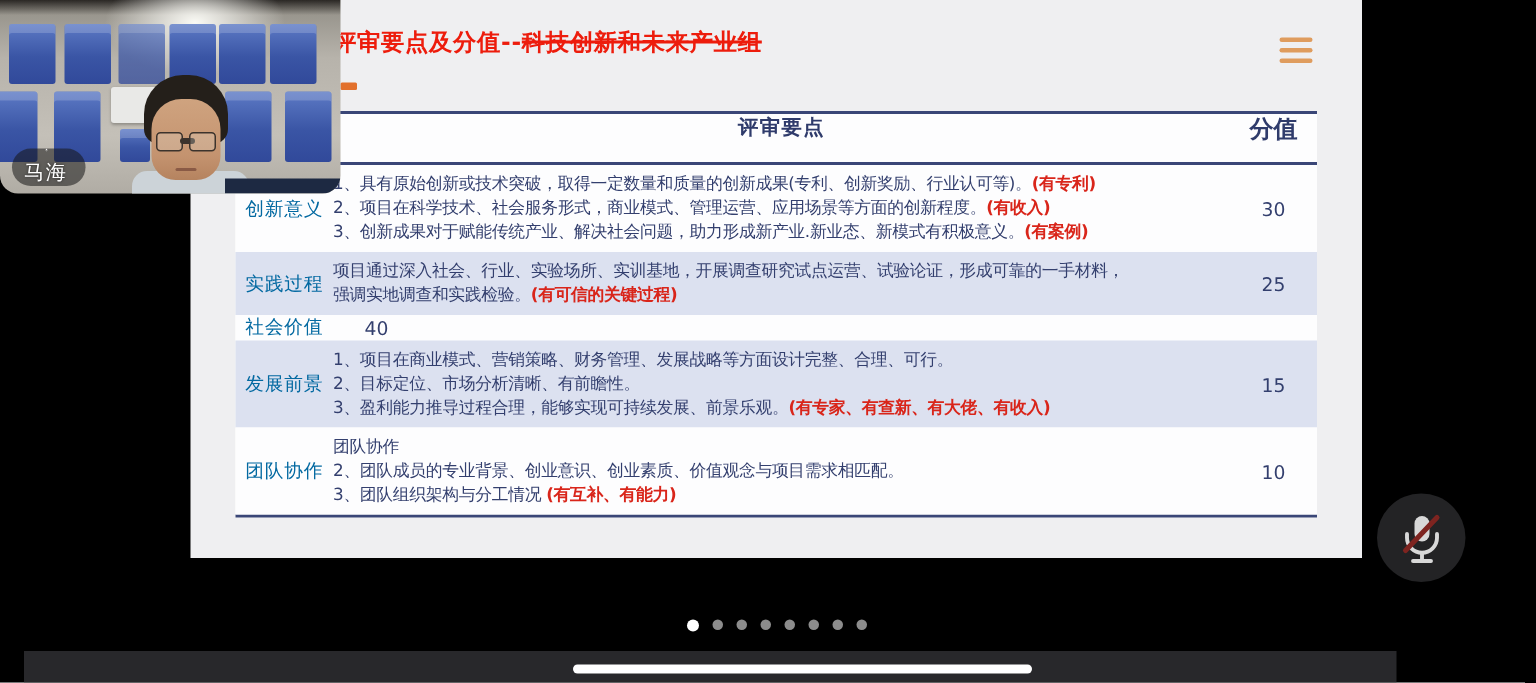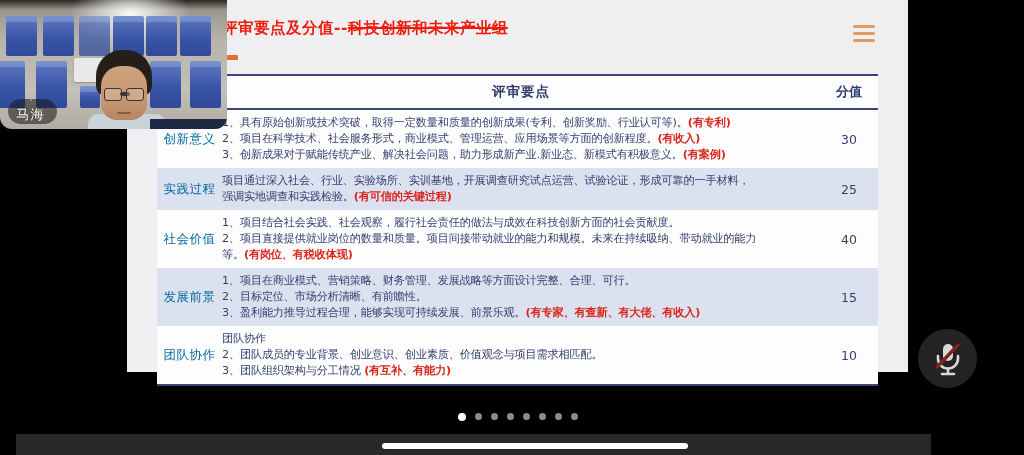--- a/index.html
+++ b/index.html
@@ -26,41 +26,41 @@
     display:flex;flex-direction:column;justify-content:space-between;cursor:pointer;
   }
   .hamburger i{display:block;height:2.6px;background:#df9c5e;border-radius:2px;}
   
   .ctable{
     position:absolute;left:30px;top:74px;width:721px;
     border-top:2px solid #3a4677;border-bottom:2px solid #3a4677;
     background:#fdfdfe;
   }
   .thead{
-    display:flex;align-items:center;height:32px;background:#fdfdfe;
+    display:flex;align-items:flex-start;height:32px;background:#fdfdfe;
     border-bottom:2px solid #3a4677;
   }
   .trow{display:flex;align-items:stretch;background:#fdfdfe;}
   .trow.alt{background:#dce1f0;}
   .cell-cat{
     width:65px;flex:none;display:flex;align-items:center;justify-content:center;
     font-size:12.5px;color:#0369a1;letter-spacing:.5px;
   }
   .cell-main{
     flex:1;min-width:0;padding:5px 2px 5px 0;display:flex;flex-direction:column;justify-content:center;
   }
   .cell-score{
     width:58px;flex:none;display:flex;align-items:center;justify-content:center;
     font-size:12.5px;color:#333f6e;
   }
   .head-criteria{
     flex:1;text-align:center;font-size:13.5px;font-weight:bold;color:#2f3b6b;letter-spacing:1px;
   }
   .head-score{
-    width:58px;flex:none;text-align:center;font-size:13px;font-weight:bold;color:#2f3b6b;
+    width:58px;flex:none;text-align:center;font-size:16px;font-weight:bold;color:#2f3b6b;
   }
   .cline{
     font-size:11.2px;line-height:16px;color:#333f6e;white-space:nowrap;overflow:hidden;
     letter-spacing:-0.2px;
   }
   .cline .red{color:#d9251a;font-weight:bold;}
   
   .dots{
     position:absolute;left:0;right:0;top:412px;height:9px;
     display:flex;justify-content:center;align-items:center;gap:9px;
@@ -175,25 +175,20 @@
         <div class="trow alt">
           <div class="cell-cat">实践过程</div>
           <div class="cell-main">
             <div class="cline"><span>项目通过深入社会、行业、实验场所、实训基地，开展调查研究试点运营、试验论证，形成可靠的一手材料，</span></div>
             <div class="cline"><span>强调实地调查和实践检验。</span><span class="red">(有可信的关键过程)</span></div>
           </div>
           <div class="cell-score">25</div>
         </div>
         <div class="trow">
           <div class="cell-cat">社会价值</div>
-          <div class="cell-main">
-            <div class="cline"><span>1、项目结合社会实践、社会观察，履行社会责任的做法与成效在科技创新方面的社会贡献度。</span></div>
-            <div class="cline"><span>2、项目直接提供就业岗位的数量和质量。项目间接带动就业的能力和规模。未来在持续吸纳、带动就业的能力</span></div>
-            <div class="cline"><span>等。</span><span class="red">(有岗位、有税收体现)</span></div>
-          </div>
           <div class="cell-score">40</div>
         </div>
         <div class="trow alt">
           <div class="cell-cat">发展前景</div>
           <div class="cell-main">
             <div class="cline"><span>1、项目在商业模式、营销策略、财务管理、发展战略等方面设计完整、合理、可行。</span></div>
             <div class="cline"><span>2、目标定位、市场分析清晰、有前瞻性。</span></div>
             <div class="cline"><span>3、盈利能力推导过程合理，能够实现可持续发展、前景乐观。</span><span class="red">(有专家、有查新、有大佬、有收入)</span></div>
           </div>
           <div class="cell-score">15</div>

